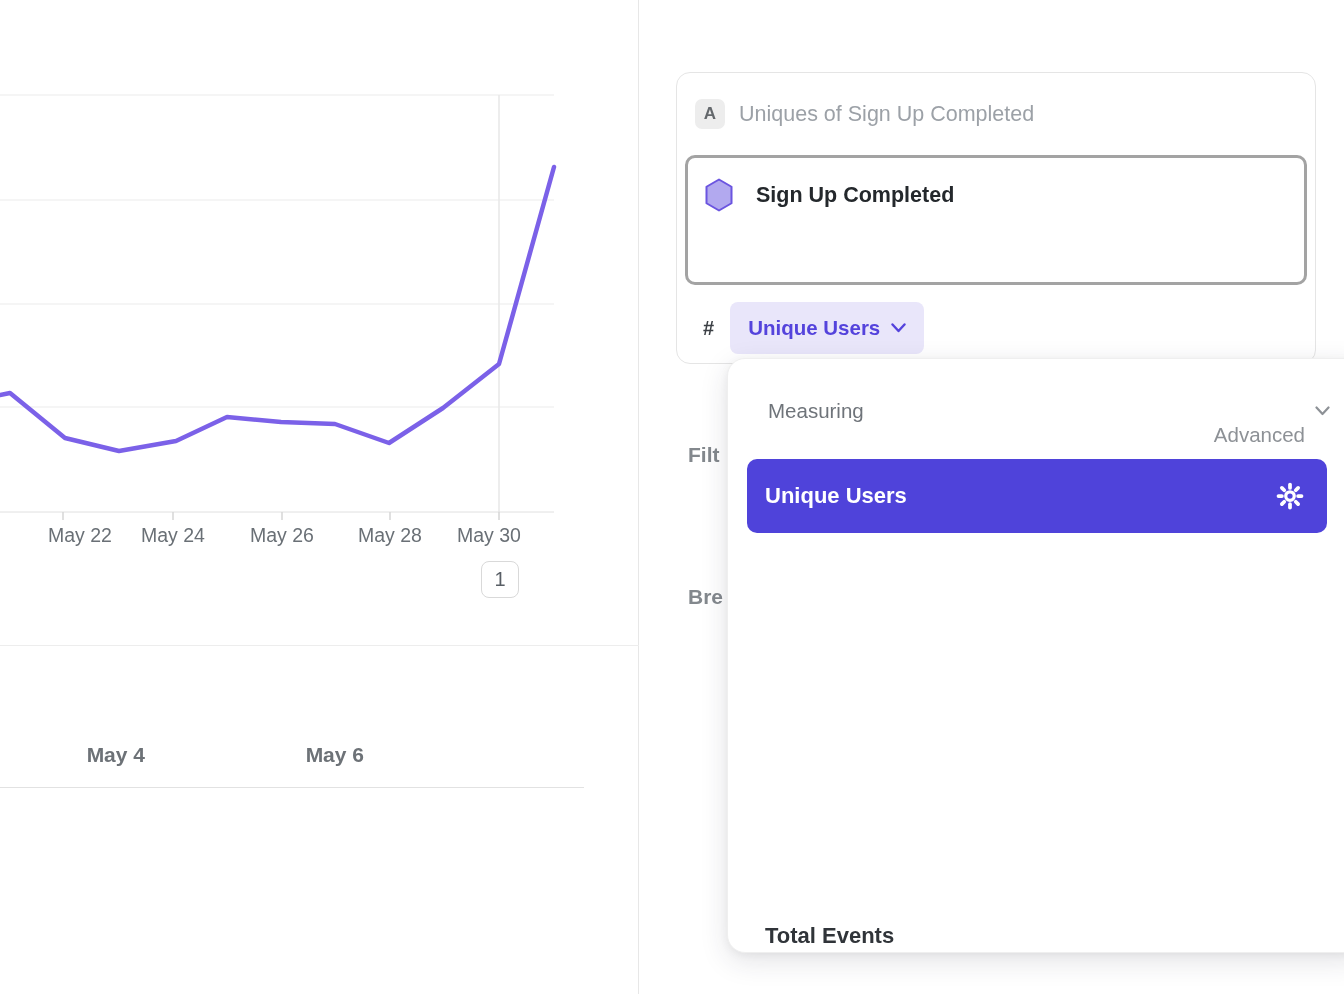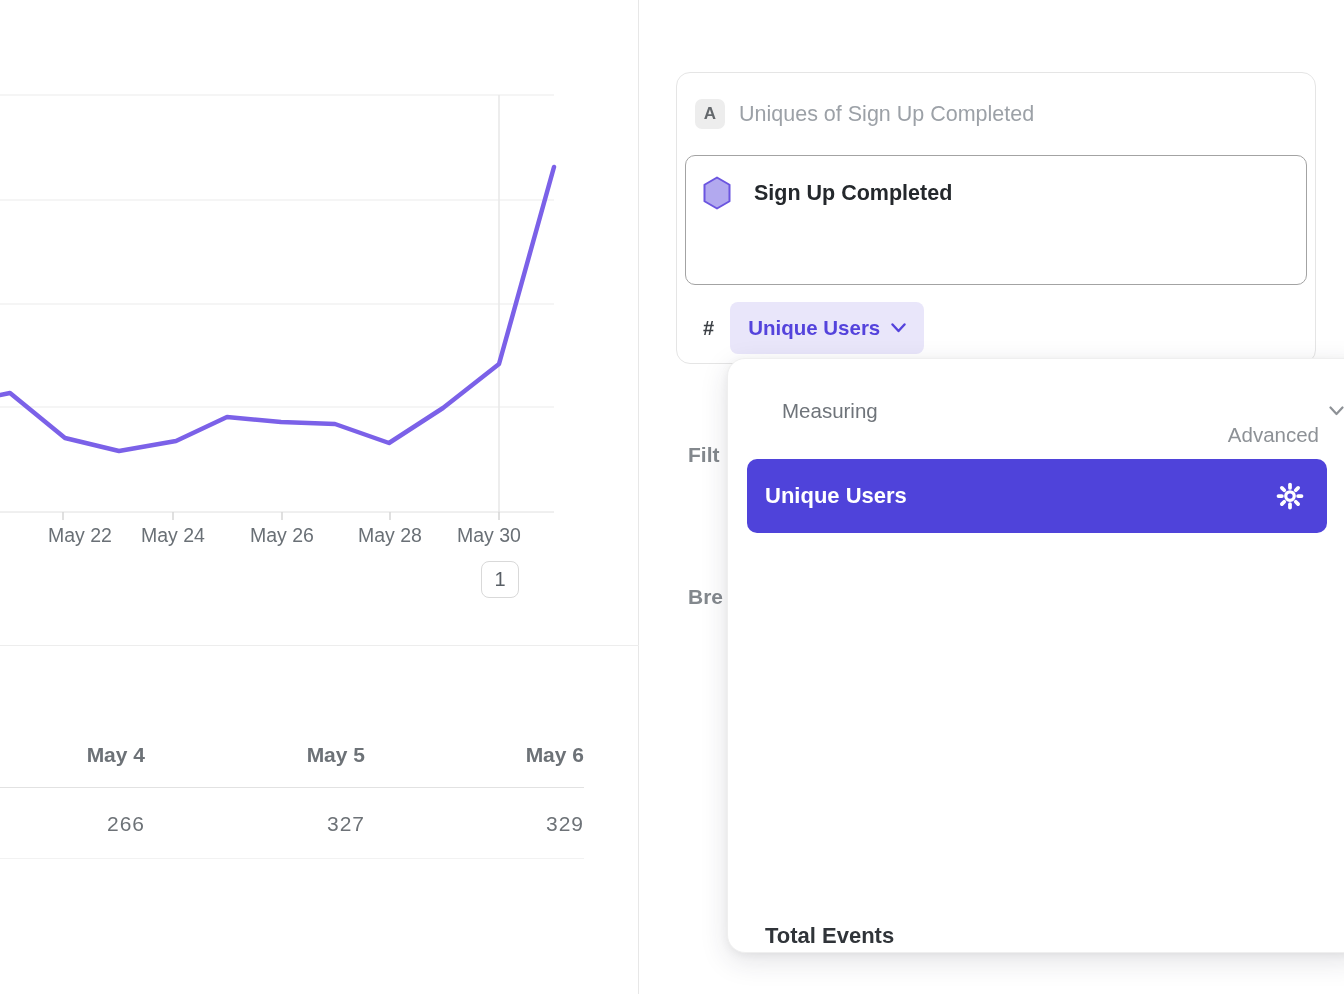--- a/index.html
+++ b/index.html
@@ -33,41 +33,41 @@
 
   .metric-card { position:absolute; left:676px; top:72px; width:640px; height:292px;
     background:#fff; border:1px solid #e5e5e5; border-radius:14px; }
   .card-header { position:absolute; left:18px; top:26px; display:flex; align-items:center; gap:14px; }
   .formula-badge { width:30px; height:30px; background:#ededed; border-radius:7px;
     display:flex; align-items:center; justify-content:center;
     font-size:17px; font-weight:700; color:#64686c; }
   .formula-title { font-size:21.5px; font-weight:500; color:#9ca1a7; }
 
   .event-box { position:absolute; left:8px; top:82px; width:622px; height:130px;
-    border:1px solid #a3a3a3; border-radius:10px; background:#fff; }
+    border:3px solid #a3a3a3; border-radius:10px; background:#fff; }
   .event-row { display:flex; align-items:center; gap:22px; height:56px; padding-left:16px; cursor:pointer; }
   .event-row.first { margin-top:9px; }
   .event-name { font-size:21.5px; font-weight:600; color:#24282c; }
   .add-event-label { font-size:21.5px; font-weight:500; color:#9ca1a7; }
 
   .measure-row { position:absolute; left:26px; top:229px; height:52px; display:flex; align-items:center; }
   .hash-symbol { font-size:20px; font-weight:600; color:#3c4045; }
   .measure-pill { margin-left:16px; height:52px; padding:0 18px; border-radius:8px;
     background:var(--pill_bg,#e9e6fa); display:flex; align-items:center; gap:11px; cursor:pointer; }
   .measure-pill-label { font-size:20.5px; font-weight:600; color:var(--pill_text,#5443dc); }
 
   .section-label { position:absolute; left:688px; font-size:21px; font-weight:700; color:#83888d; }
   .section-filter { top:443px; }
   .section-breakdown { top:585px; }
 
   
   .dropdown-menu { position:absolute; left:727px; top:358px; width:640px; height:595px;
     background:#fff; border-radius:18px; border:1px solid #efefef;
     box-shadow:0 8px 28px rgba(40,40,60,0.13), 0 2px 8px rgba(0,0,0,0.05); }
-  .menu-header { position:absolute; left:54px; top:398px1; top:398px; width:562px; height:28px;
+  .menu-header { position:absolute; left:40px; top:398px1; top:398px; width:562px; height:28px;
     display:flex; align-items:center; justify-content:space-between; }
   .menu-header { top:38px; }
   .menu-header-label { font-size:20.5px; font-weight:500; color:#6f747a; }
   .menu-header-mode { display:flex; align-items:center; gap:10px; cursor:pointer; }
   .menu-header-mode-label { font-size:20.5px; font-weight:500; color:#8d9196;margin-top:48px; }
 
   .menu-item { position:absolute; left:0; width:640px; height:80px; display:flex;
     align-items:center; padding-left:37px; font-size:22px; font-weight:600;
     color:#303439; cursor:pointer; }
   .menu-item.selected { left:19px; width:580px; height:74px; border-radius:10px;
@@ -101,27 +101,21 @@
     <span class="x-tick-label" style="left: 390px;">May 28</span>
     <span class="x-tick-label" style="left: 489px;">May 30</span>
   </div>
 
   <div class="page-badge">1</div>
 
   <div class="table-divider"></div>
 
   <div class="table-header-row">
     <div class="th-cell col-0">May 4</div>
-    <div class="th-cell col-1">May 5</div>
     <div class="th-cell col-2">May 6</div>
-  </div>
-  <div class="table-value-row">
-    <div class="td-cell col-0">266</div>
-    <div class="td-cell col-1">327</div>
-    <div class="td-cell col-2">329</div>
   </div>
 </div>
 
 <div class="right-panel"></div>
 
 <div class="metric-card">
   <div class="card-header">
     <div class="formula-badge">A</div>
     <div class="formula-title">Uniques of Sign Up Completed</div>
   </div>

